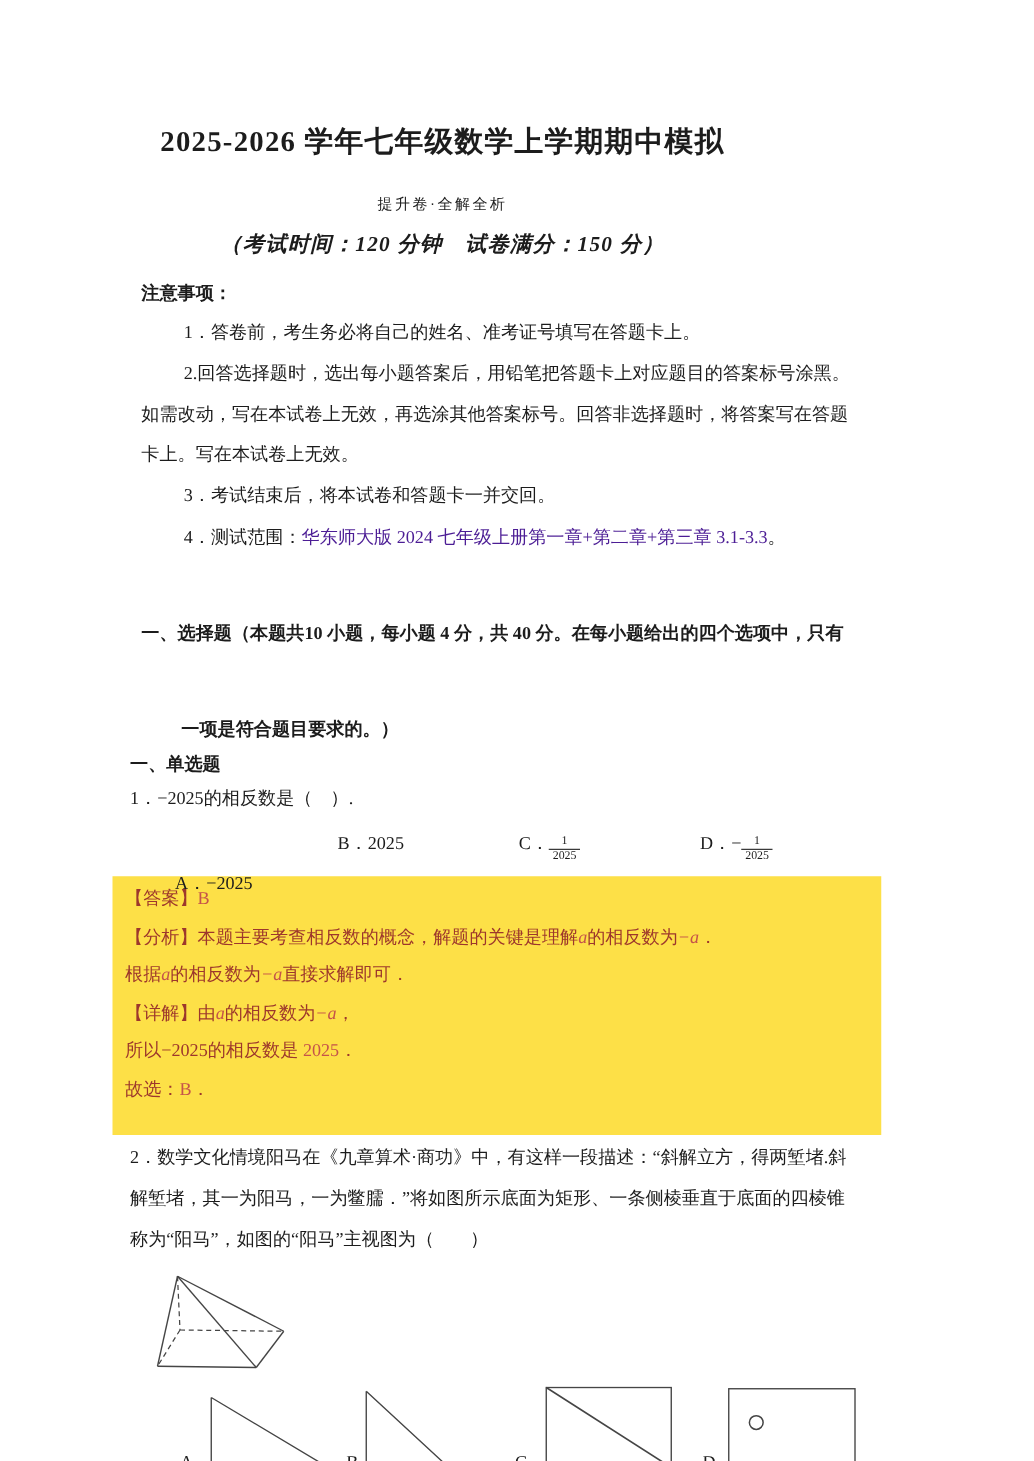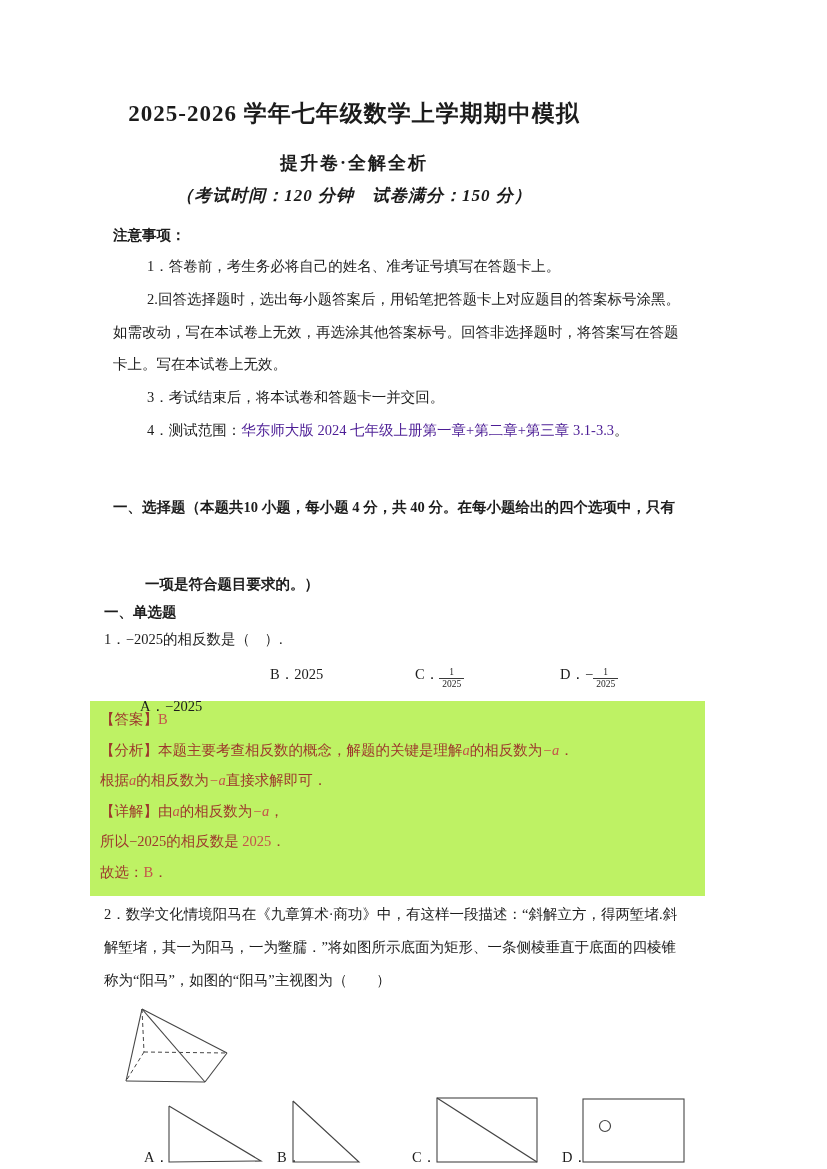--- a/index.html
+++ b/index.html
@@ -4,40 +4,40 @@
 <style>
   html,body{margin:0;padding:0;}
   body{
     width:827px;height:1169px;overflow:hidden;background:#ffffff;
     font-family:"Liberation Serif","DejaVu Serif",serif;color:#1c1c1c;
     -webkit-font-smoothing:antialiased;
   }
   .page{width:690px;height:1169px;box-sizing:border-box;padding:96px 86px 0 104px;position:relative;}
 
   .title{font-size:23px;font-weight:bold;text-align:center;line-height:36px;letter-spacing:1px;}
-  .subtitle{font-size:18px;font-weight:bold;text-align:center;line-height:26px;margin-top:18px;letter-spacing:2px;}
+  .subtitle{font-size:12px;font-weight:normal;text-align:center;line-height:26px;margin-top:18px;letter-spacing:2px;}
   .exam-info{font-size:17px;font-weight:bold;font-style:italic;text-align:center;line-height:20px;margin-top:10px;letter-spacing:1px;}
 
   .notice-heading{font-size:14.5px;line-height:30px;margin-top:14px;padding-left:9px;font-weight:bold;}
   .bodyline{font-size:14.5px;line-height:32.8px;padding-left:9px;white-space:nowrap;}
   .indent1{padding-left:43px;}
   .bold{font-weight:bold;margin-top:44px;}
   .sec2{padding-left:41px;}
   .subheading{font-size:14.5px;font-weight:bold;line-height:25px;}
   .q-stem{font-size:14.5px;line-height:28px;}
 
   .options-row{position:relative;height:38px;margin-top:4px;font-size:14.5px;}
   .options-row .opt{position:absolute;top:8px;white-space:nowrap;}
   .frac{display:inline-block;vertical-align:-8px;text-align:center;font-size:9.5px;line-height:1.15;}
   .frac .num{display:block;padding:0 3px;}
   .frac .den{display:block;border-top:1px solid #3a3a3a;padding:0 3px;}
 
   .answer-block{
     margin-top:6px;margin-left:-14px;width:615px;box-sizing:border-box;
-    background:#bef264;padding:3px 6px 9px 10px;color:#9d372c;
+    background:#fde047;padding:3px 6px 21px 10px;color:#9d372c;
   }
   .answer-line{font-size:14.5px;line-height:30.5px;white-space:nowrap;}
   .seg-red{color:#4c1d95;}
   .seg-var{color:#c5544a;}
   .seg-vari{color:#c5544a;font-style:italic;}
 
   .q2-block{margin-top:2px;}
 
   .pyramid-wrap{margin-top:6px;margin-left:16px;height:86px;}
   .figure-row{position:relative;height:74px;margin-top:10px;}

